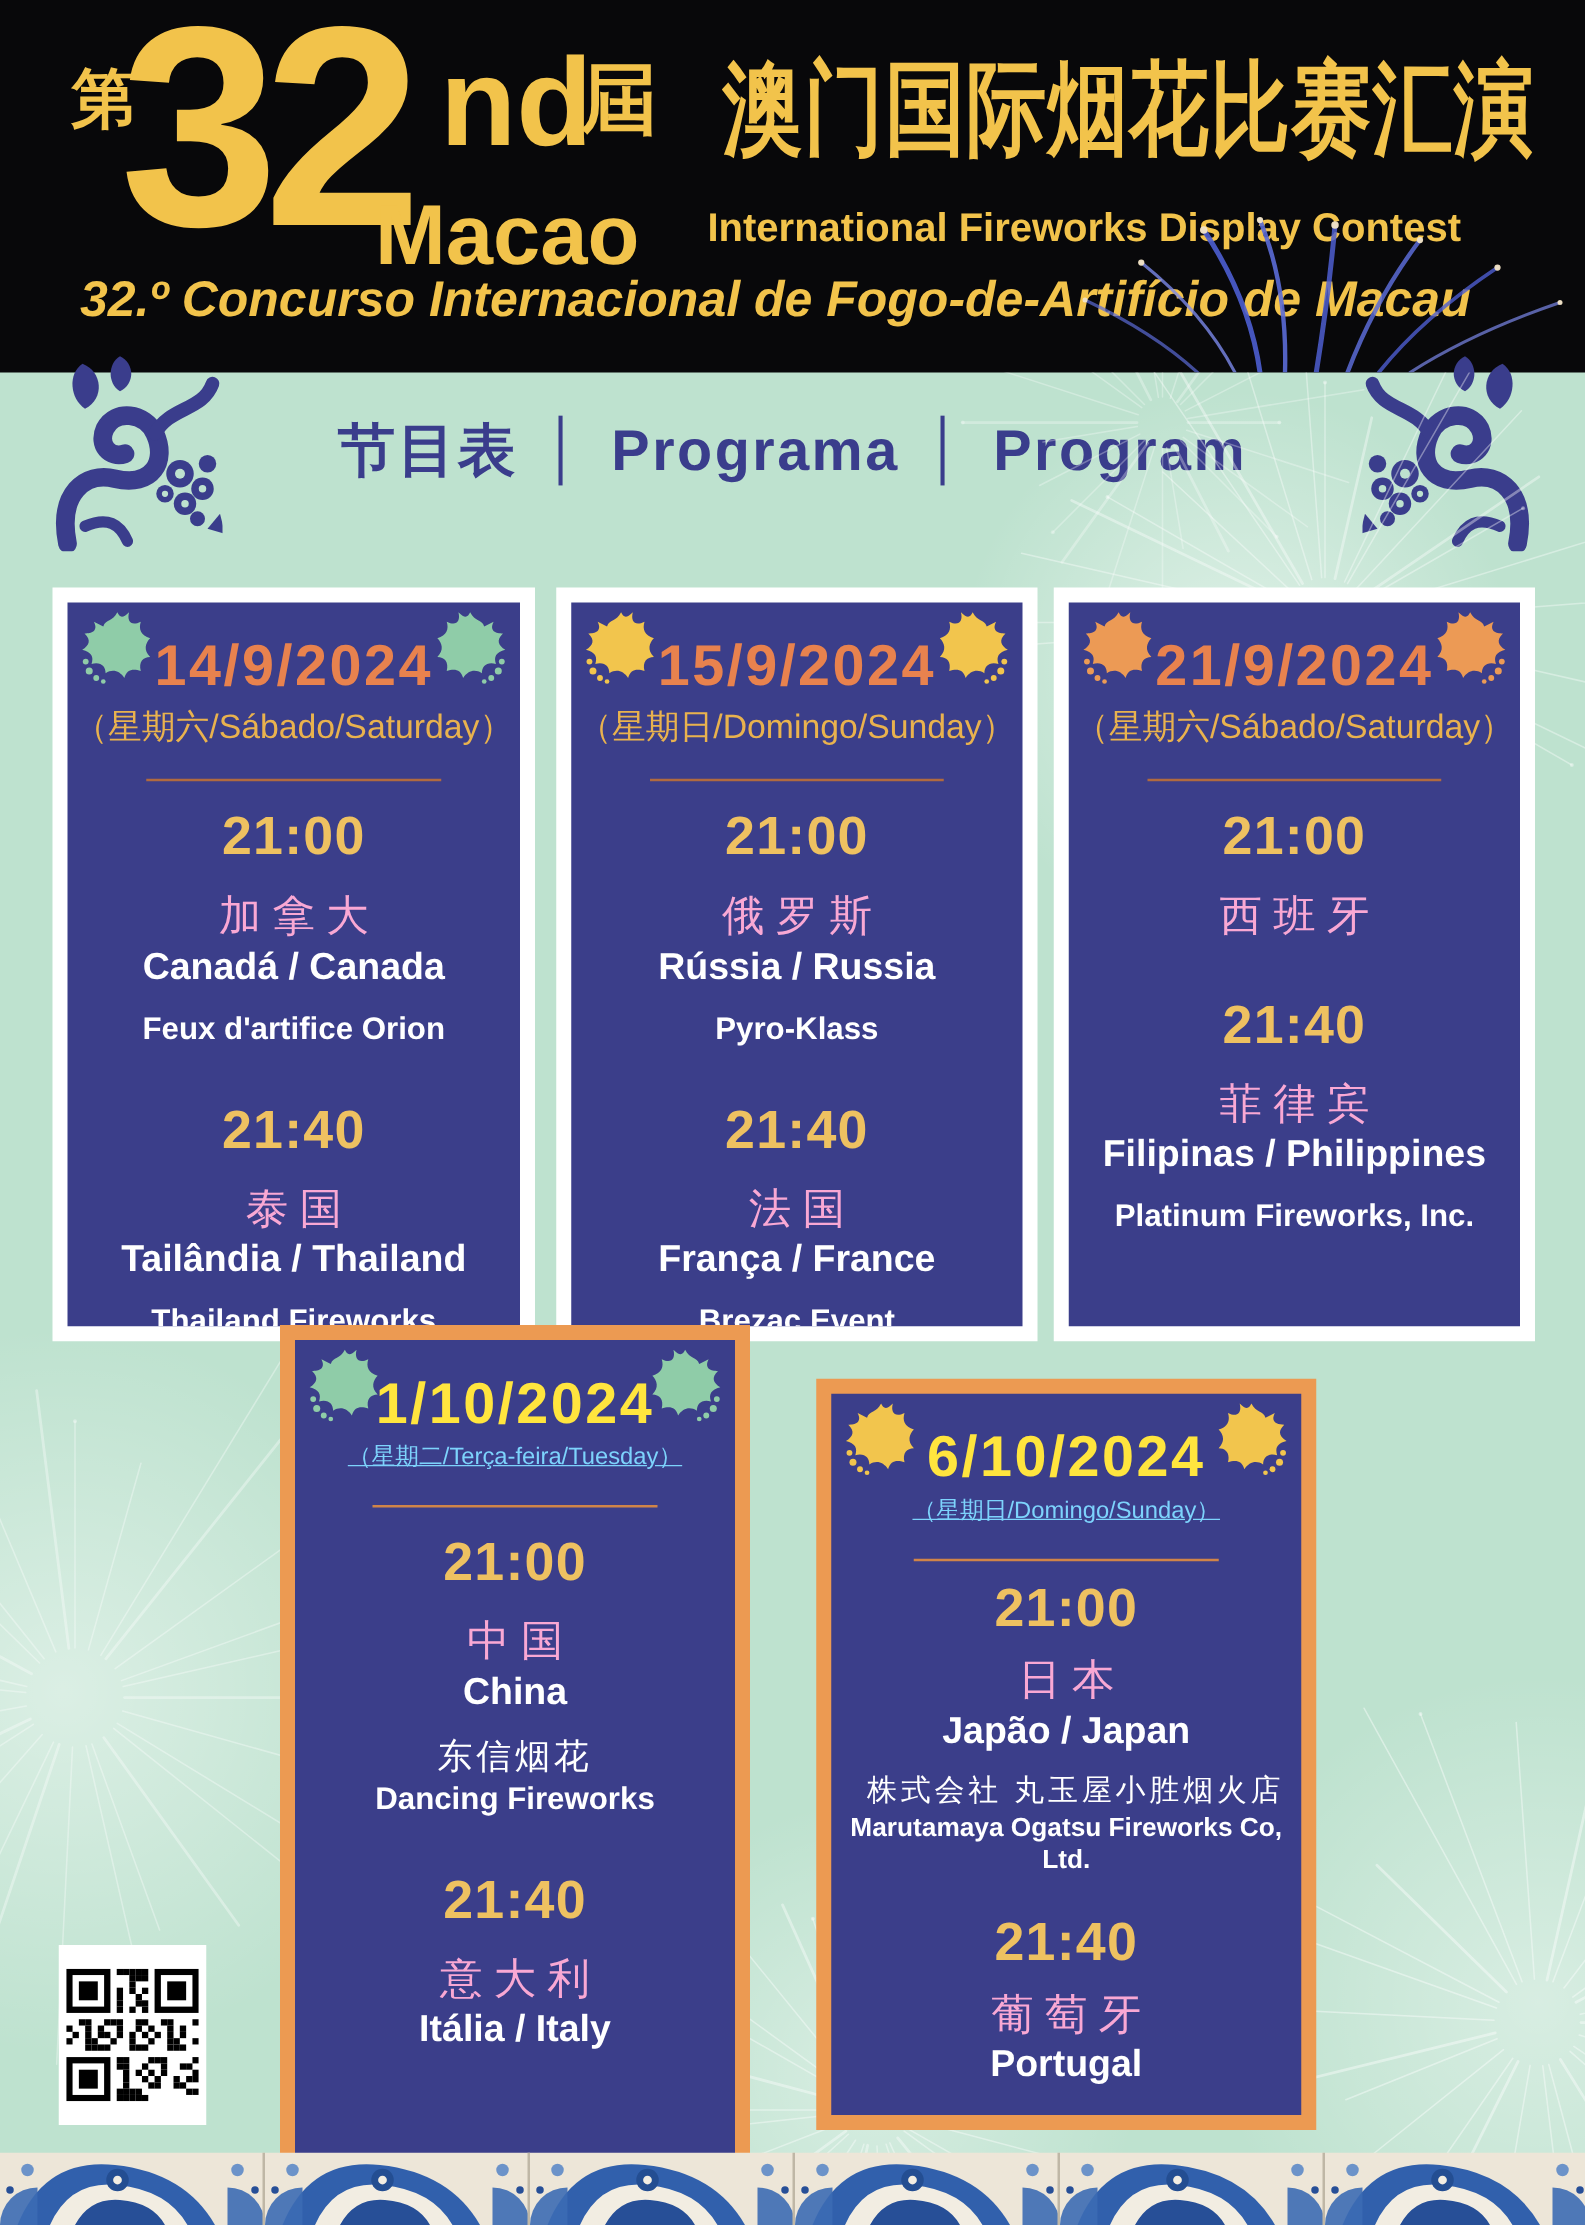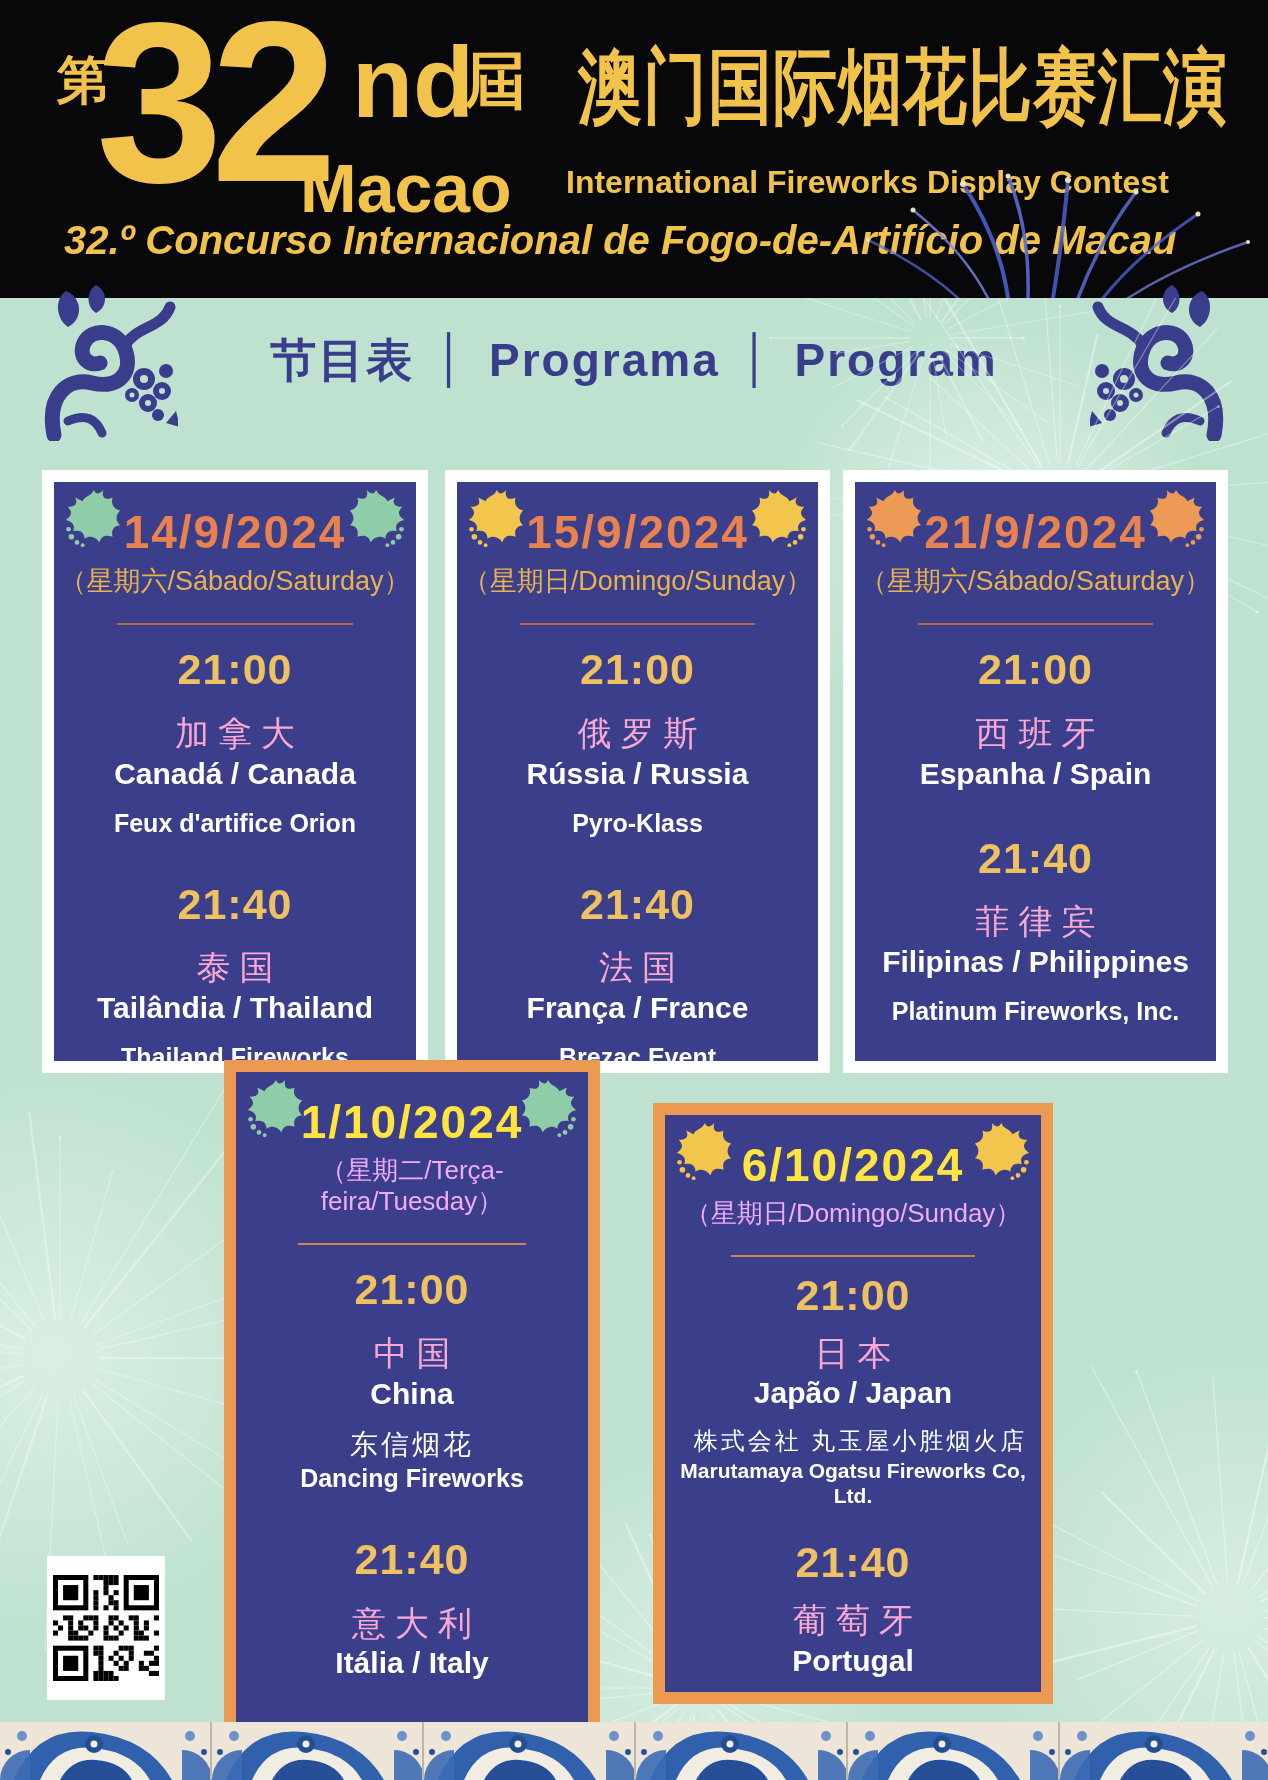--- a/index.html
+++ b/index.html
@@ -39,21 +39,21 @@
   .card--orange{background:#EC9A52;}
   .card-inner{position:relative;width:100%;height:100%;background:#3B3E8A;overflow:hidden;text-align:center;}
   .leaf{position:absolute;width:60px;height:60px;top:6px;}
   .leaf-tl{left:8px;}
   .leaf-tr{right:8px;transform:scaleX(-1);}
   .c-date{margin:24px 0 0;font-size:46px;font-weight:bold;letter-spacing:2px;line-height:1.15;}
   .card--white .c-date{color:#E8824E;}
   .card--orange .c-date{color:#FFE53E;}
   .c-week{margin-top:6px;font-size:27px;line-height:1.2;}
   .card--white .c-week{color:#E9B24E;}
-  .card--orange .c-week{color:#f0abfc;font-size:26px;}
+  .card--orange .c-week{color:#7dd3fc;font-size:19px;text-decoration:underline;}
   .c-div{width:65%;height:2px;margin:26px auto 0;background:#B06A3F;}
   .card--orange .c-div{background:#D08448;}
   .show{margin-top:20px;}
   .show2{margin-top:42px;}
   .s-time{font-size:43px;font-weight:bold;color:#EEC161;letter-spacing:1px;line-height:1.15;}
   .s-ccn{margin-top:18px;font-size:34px;color:#f9a8d4;letter-spacing:9px;padding-left:9px;line-height:1.2;}
   .s-c{margin-top:2px;font-size:30px;font-weight:bold;color:#FFFFFF;line-height:1.2;}
   .s-cocn{margin-top:16px;font-size:28px;color:#FFFFFF;letter-spacing:3px;line-height:1.2;}
   .s-cocn:empty{display:none;}
   .s-co{margin-top:16px;font-size:25px;font-weight:bold;color:#FFFFFF;line-height:1.2;}
@@ -480,21 +480,20 @@
             <circle cx="22" cy="61" r="2"></circle>
             <circle cx="7" cy="44" r="2.5"></circle>
           </g>
         </svg>
       <h2 class="c-date">21/9/2024</h2>
       <div class="c-week">（星期六/Sábado/Saturday）</div>
       <div class="c-div"></div>
       <div class="show">
         <div class="s-time">21:00</div>
         <div class="s-ccn">西班牙</div>
-        <div class="s-c">Espanha / Spain</div>
 
       </div>
       <div class="show show2">
         <div class="s-time">21:40</div>
         <div class="s-ccn">菲律宾</div>
         <div class="s-c">Filipinas / Philippines</div>
 
         <div class="s-co">Platinum Fireworks, Inc.</div>
       </div>
     </div>

